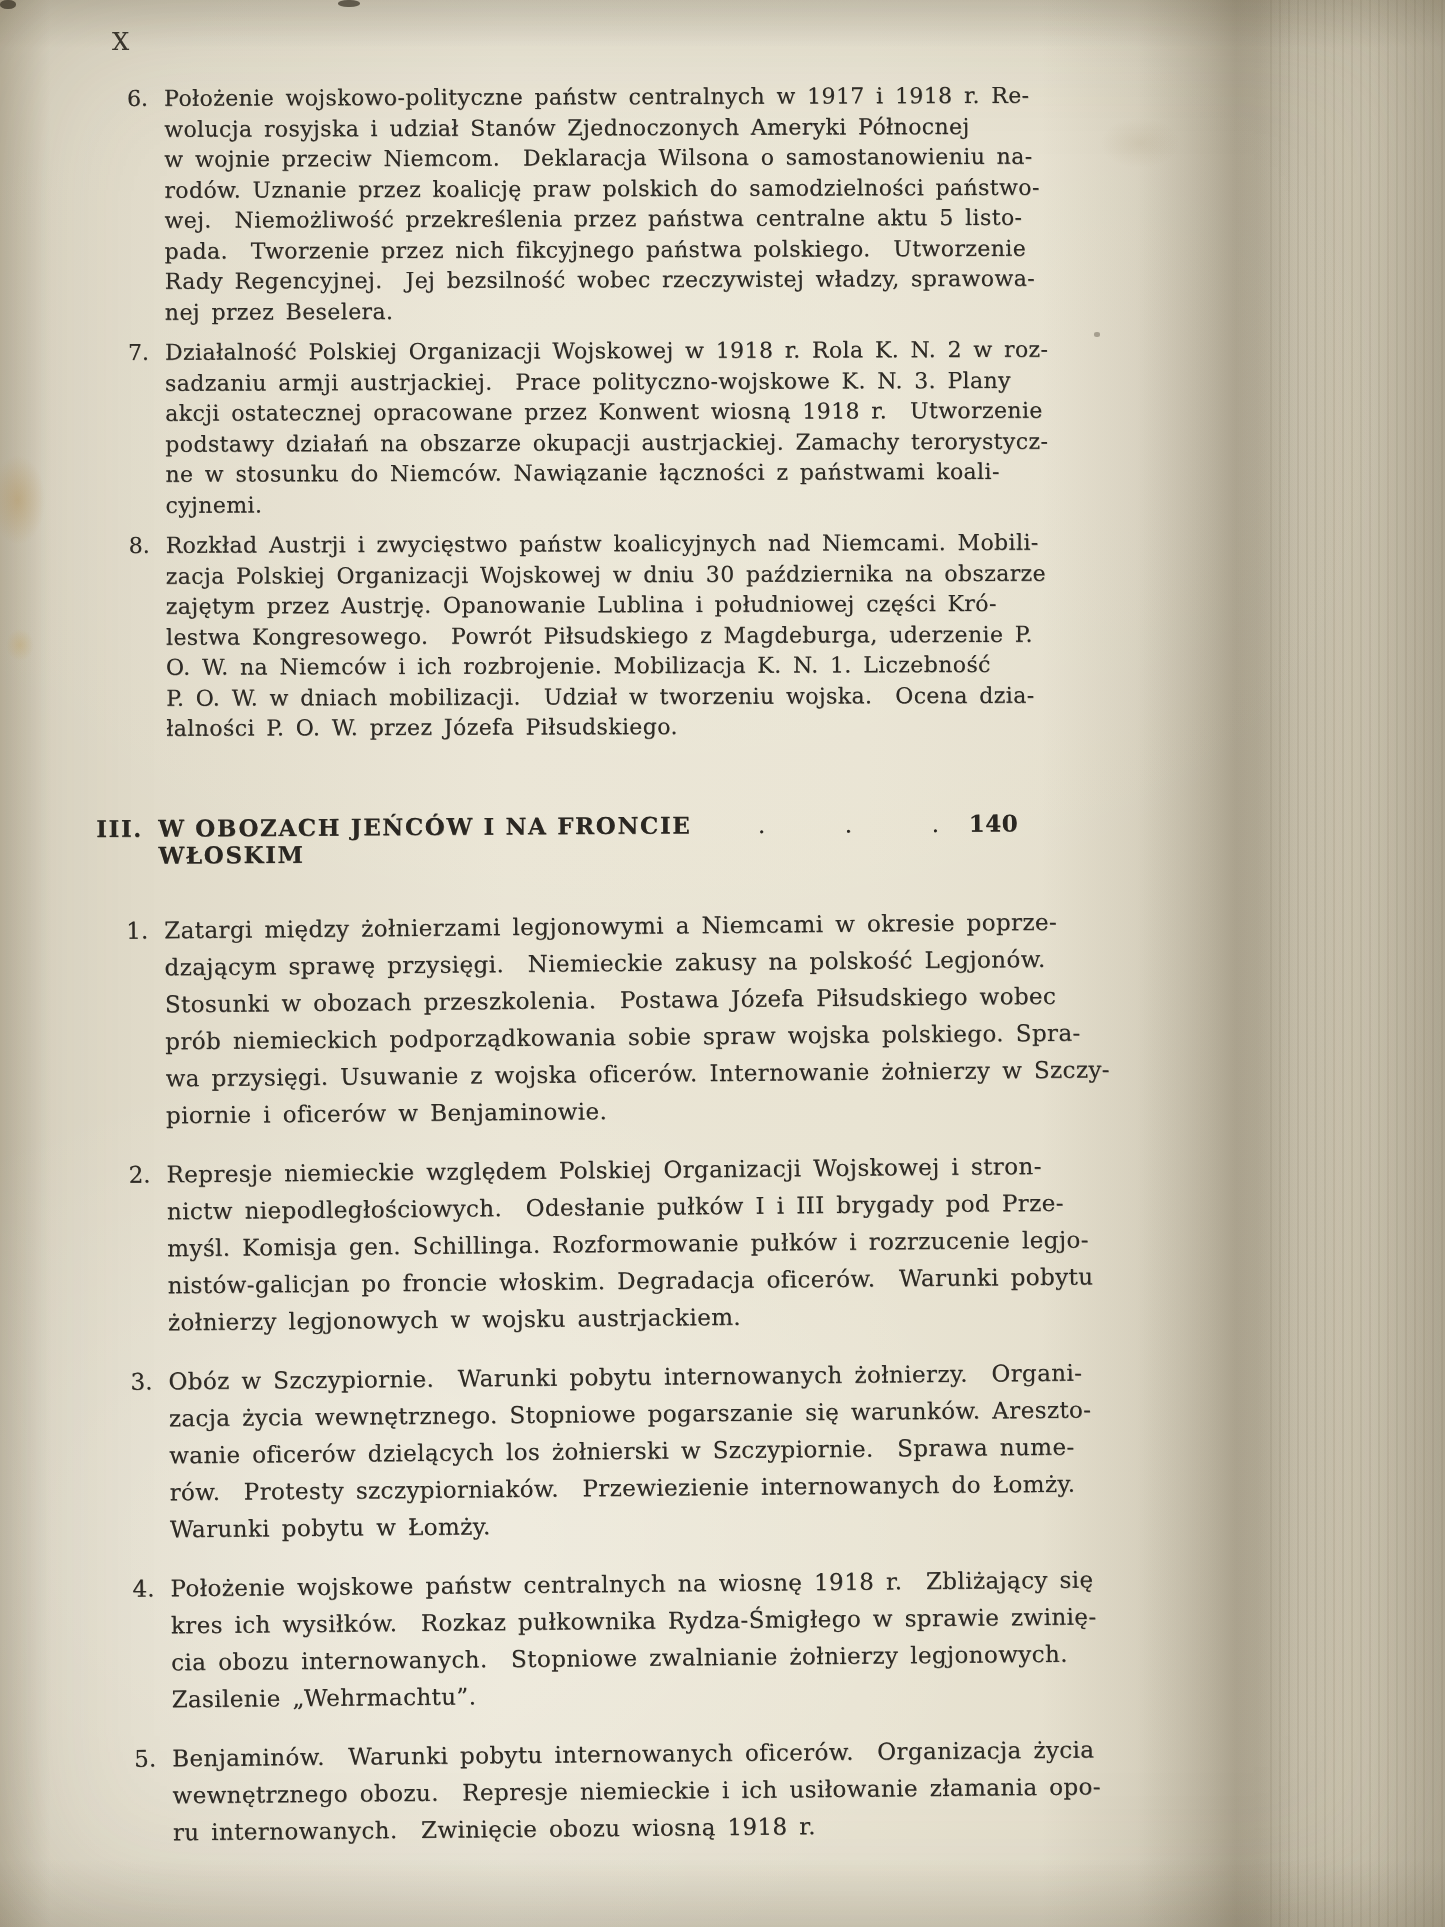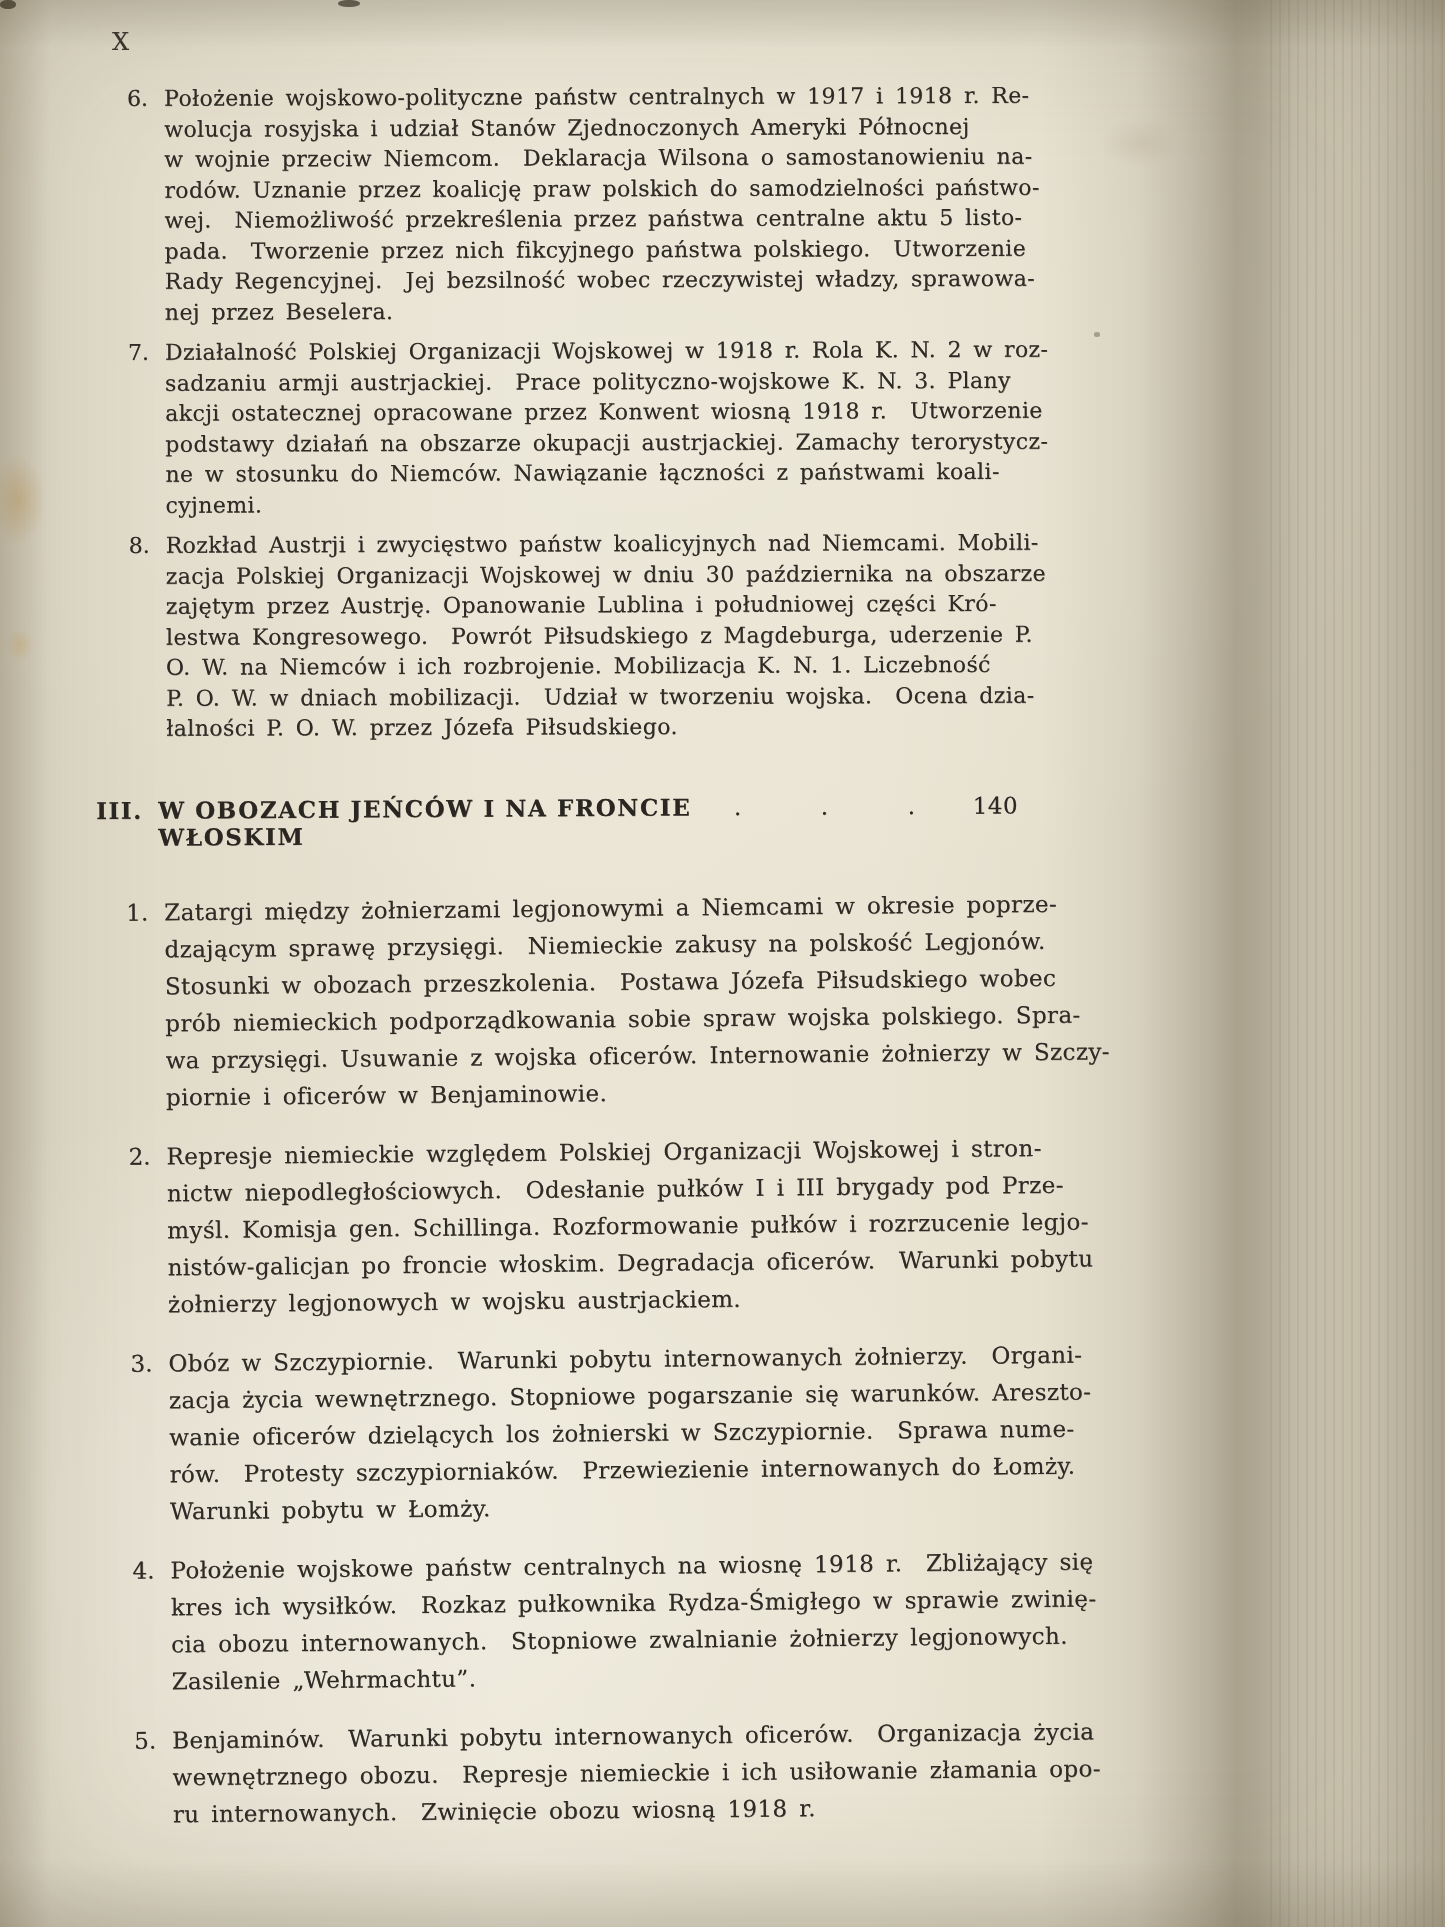--- a/index.html
+++ b/index.html
@@ -140,30 +140,30 @@
     align-items: baseline;
     width: 922px;
     margin: 52px 0 44px 0;
     font-size: 23px;
     font-weight: 700;
     color: #2a2722;
     letter-spacing: 1.6px;
     transform: rotate(-0.35deg);
     transform-origin: 0 0;
   }
-  .ch-num { flex: none; width: 62px; }
+  .ch-num { flex: none; width: 62px; margin-top: 18px; }
   .ch-dots {
     margin-left: auto;
     display: flex;
     gap: 78px;
     font-weight: 400;
   }
   .ch-page {
-    margin-left: 56px;
-    font-weight: 400;
+    margin-left: 28px;
+    font-weight: 700;
     letter-spacing: 0.5px;
   }
 </style>
 </head>
 <body>
 
 <div class="scan">
 
   <div class="binding-shadow"></div>
   <div class="page-edge"></div>

